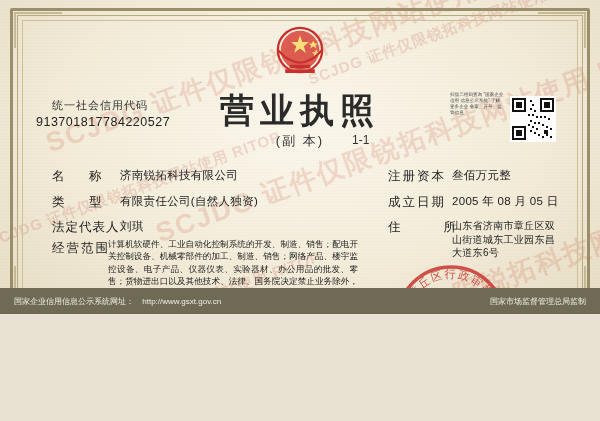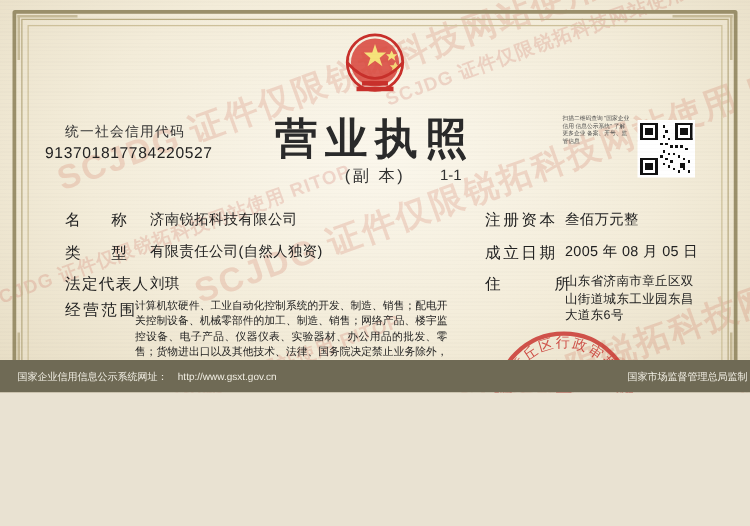--- a/index.html
+++ b/index.html
@@ -128,21 +128,21 @@
   
   .footer{
     position:absolute;left:0;right:0;bottom:0;height:26px;
     background:#6f6a55;
     color:#f2efe4;
     font-size:8px;
     display:flex;align-items:center;
   }
   .footer .f-left{position:absolute;left:14px;top:8px;}
   .footer .f-center{position:absolute;left:274px;top:3px;text-align:center;line-height:10px;}
-  .footer .f-right{position:absolute;right:2px;top:8px;}
+  .footer .f-right{position:absolute;right:14px;top:8px;}
   .f-url{margin-left:6px;}
 
   .noise{
     position:absolute;inset:0;
     background-image:repeating-linear-gradient(0deg, rgba(0,0,0,.012) 0 1px, transparent 1px 3px);
     pointer-events:none;
   }
 </style>
 </head>
 <body>

